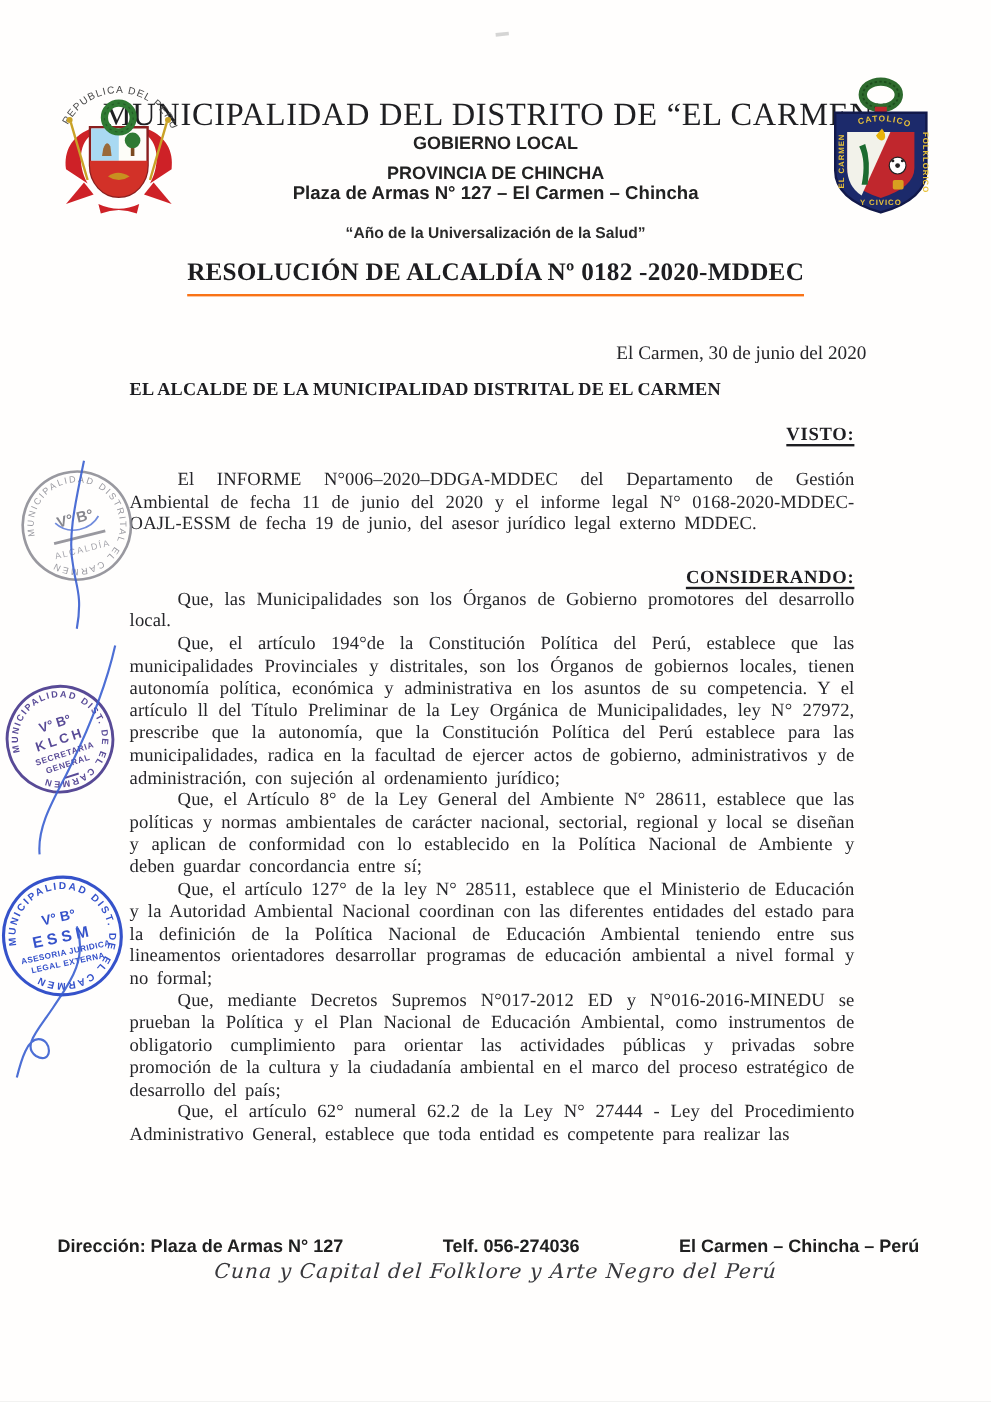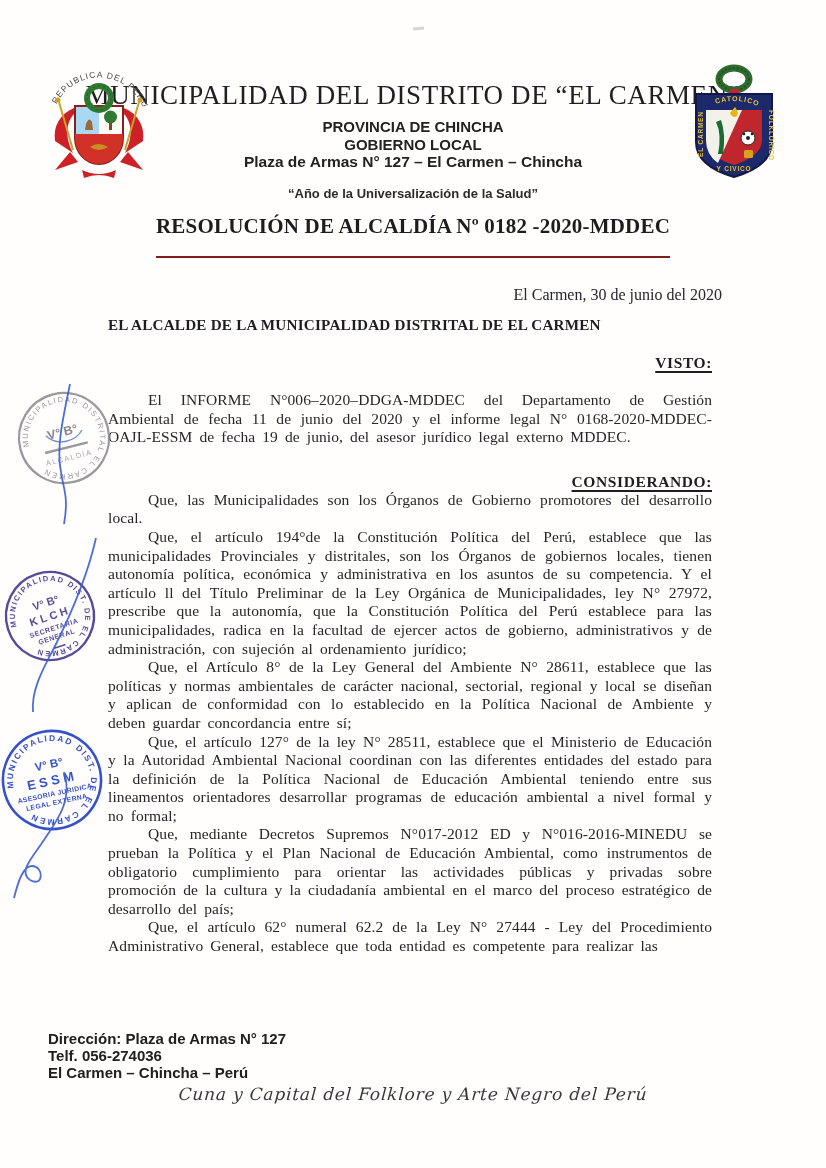--- a/index.html
+++ b/index.html
@@ -27,22 +27,22 @@
   .hdr-sans { font-family: "Liberation Sans", sans-serif; font-weight: bold; color: #222; }
   .province, .government, .address-line { font-size: 15px; line-height: 17.5px; }
   .address-line { font-size: 15.5px; }
   .year-motto { margin-top: 15px; font-size: 13px; color: #2b2b2b; }
   .res-title-wrap { margin-top: 13px; }
   .res-title {
     display: inline-block;
     font-family: "Liberation Serif", serif;
     font-size: 21px; font-weight: bold; letter-spacing: 0.2px;
     color: #1d1d20;
-    border-bottom: 2px solid #7f1d1d;
-    padding-bottom: 17px;
+    border-bottom: 2px solid #f97316;
+    padding-bottom: 6px;
   }
   .top-speck { position: absolute; left: 413px; top: 27px; width: 11px; height: 2.5px;
                background: #b9b9b9; transform: rotate(-6deg); opacity: .6; }
   
   .dateline { margin-top: 42px; padding-right: 104px; text-align: right; font-size: 16px; }
   .doc-body { padding: 0 114px 0 108px; }
   .issuer { margin-top: 12px; font-weight: bold; font-size: 15.2px; letter-spacing: 0.2px; color: #1e1e22; }
   .section-heading {
     margin-top: 20px; font-weight: bold; font-size: 15.5px; letter-spacing: 0.6px;
     text-decoration: underline; text-underline-offset: 3px; text-decoration-thickness: 1.5px;
@@ -64,21 +64,21 @@
   }
   
   .stamp { position: absolute; pointer-events: none; }
   .stamp-1 { left: 0px;  top: 376px; }
   .stamp-2 { left: -10px; top: 536px; }
   .stamp-3 { left: -10px; top: 696px; }
   
   .footer { position: absolute; left: 0; right: 0; top: 1030px;
             font-family: "Liberation Sans", sans-serif; color: #202020; }
   .footer-row { display: flex; justify-content: space-between; padding: 0 60px 0 48px;
-                font-weight: bold; font-size: 15px; flex-direction: column; }
+                font-weight: bold; font-size: 15px; }
   .tourism-line { margin-top: 4px; text-align: center; font-weight: bold; font-size: 15.5px; }
   .script-motto { margin-top: 3px; text-align: center;
                   font-family: "DejaVu Serif", serif; font-style: italic;
                   font-size: 17px; letter-spacing: 0.8px; color: #38383c;
                   transform: skewX(-4deg); }
 </style>
 </head>
 <body>
 
 <div class="page">
@@ -140,22 +140,22 @@
       <text font-family="Liberation Sans, sans-serif" font-size="7" font-weight="bold" fill="#e8c23a" letter-spacing="1">
         <textPath href="#arcCarmen" startOffset="6">CATOLICO</textPath>
       </text>
       <text x="0" y="0" font-family="Liberation Sans, sans-serif" font-size="6.5" font-weight="bold" fill="#e8c23a" letter-spacing="0.8" transform="translate(19 93) rotate(-90)">EL CARMEN</text>
       <text x="0" y="0" font-family="Liberation Sans, sans-serif" font-size="6.5" font-weight="bold" fill="#e8c23a" letter-spacing="0.8" transform="translate(85 46) rotate(90)">FOLKLORICO</text>
       <text x="50" y="107" text-anchor="middle" font-family="Liberation Sans, sans-serif" font-size="6.5" font-weight="bold" fill="#e8c23a" letter-spacing="0.8">Y CIVICO</text>
     </svg>
 
     <div class="header-center">
       <div class="org-name">MUNICIPALIDAD DEL DISTRITO DE “EL CARMEN”</div>
+      <div class="hdr-sans government">GOBIERNO LOCAL</div>
       <div class="hdr-sans province" style="margin-top:7px">PROVINCIA DE CHINCHA</div>
-      <div class="hdr-sans government">GOBIERNO LOCAL</div>
       <div class="hdr-sans address-line">Plaza de Armas N° 127 – El Carmen – Chincha</div>
       <div class="hdr-sans year-motto">“Año de la Universalización de la Salud”</div>
       <div class="res-title-wrap">
         <span class="res-title">RESOLUCIÓN DE ALCALDÍA Nº 0182 -2020-MDDEC</span>
       </div>
     </div>
   </div>
 
   <div class="dateline">El Carmen, 30 de junio del 2020</div>
 

